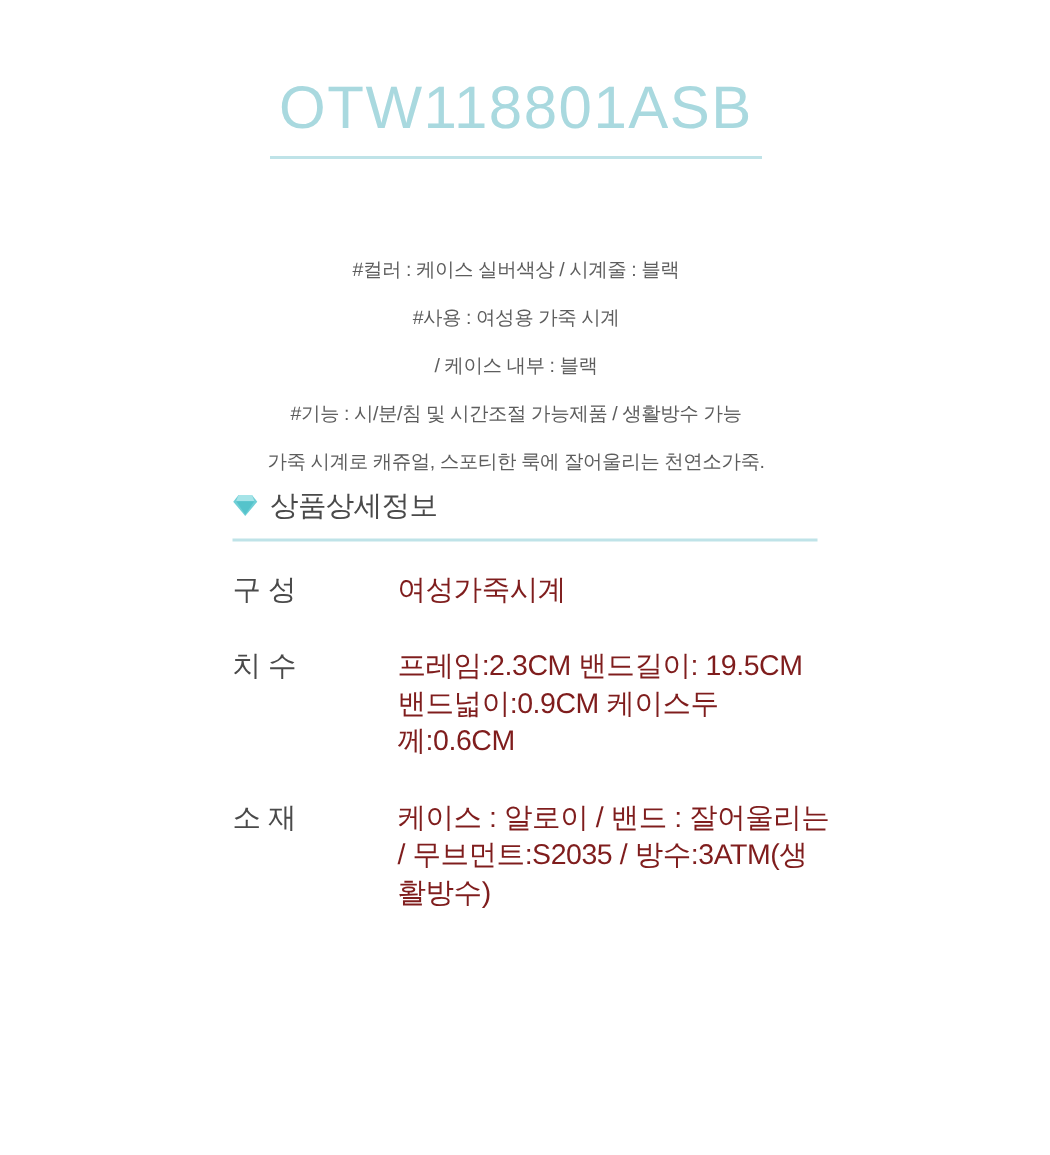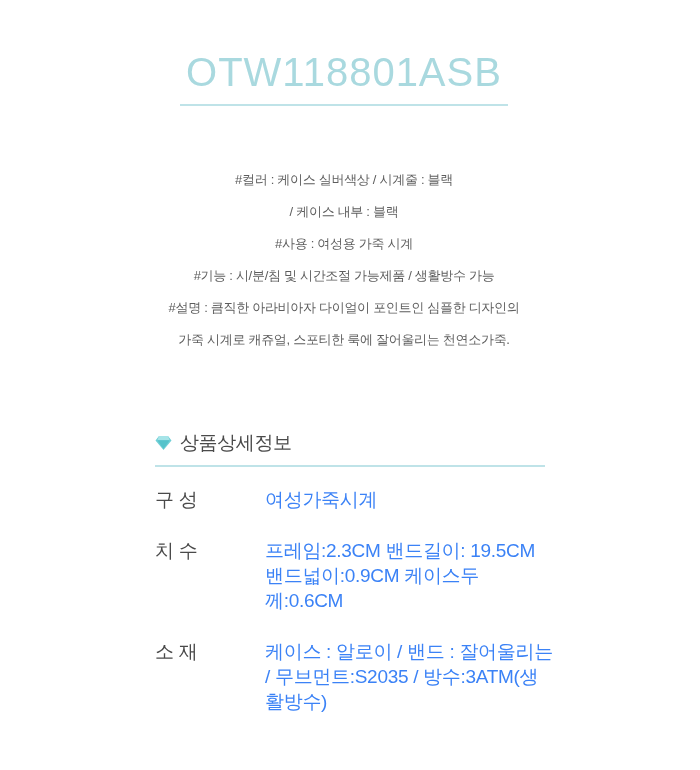--- a/index.html
+++ b/index.html
@@ -44,21 +44,20 @@
   }
   .desc-line {
     font-size: 13px;
     color: #5d5d5d;
     line-height: 32px;
     letter-spacing: -0.3px;
   }
 
   
   .detail-wrap {
-    margin-top: 74px;
     padding-left: 155px;
   }
   .detail-head {
     display: flex;
     align-items: center;
     gap: 8px;
     padding-bottom: 9px;
   }
   .gem-icon {
     display: inline-block;
@@ -89,41 +88,40 @@
     line-height: 25px;
     letter-spacing: -0.3px;
   }
   td.spec-label {
     width: 110px;
     color: #4a4a4a;
     font-weight: 500;
     white-space: nowrap;
   }
   td.spec-value {
-    color: #3b82f6;
+    color: #7f1d1d;
   }
   .spec-value .vline {
     display: block;
   }
 </style>
 </head>
 <body>
 
 <div class="page">
 
   <div class="title-block">
     <div class="product-code">OTW118801ASB</div>
   </div>
 
   <div class="desc-block">
     <div class="desc-line">#컬러 : 케이스 실버색상 / 시계줄 : 블랙</div>
+    <div class="desc-line">#사용 : 여성용 가죽 시계</div>
     <div class="desc-line">/ 케이스 내부 : 블랙</div>
-    <div class="desc-line">#사용 : 여성용 가죽 시계</div>
     <div class="desc-line">#기능 : 시/분/침 및 시간조절 가능제품 / 생활방수 가능</div>
-    <div class="desc-line">#설명 : 큼직한 아라비아자 다이얼이 포인트인 심플한 디자인의</div>
     <div class="desc-line">가죽 시계로  캐쥬얼, 스포티한 룩에 잘어울리는 천연소가죽.</div>
   </div>
 
   <div class="detail-wrap">
     <div class="detail-head">
       <span class="gem-icon">
         <svg width="17" height="16" viewBox="0 0 17 16" xmlns="http://www.w3.org/2000/svg">
           <polygon points="4,1 13,1 16.5,5.5 8.5,15 0.5,5.5" fill="#6fcfd6"></polygon>
           <polygon points="4,1 13,1 14.6,5.2 2.4,5.2" fill="#a6e4e8"></polygon>
           <polygon points="2.4,5.2 14.6,5.2 8.5,14 " fill="#55c3cb"></polygon>

